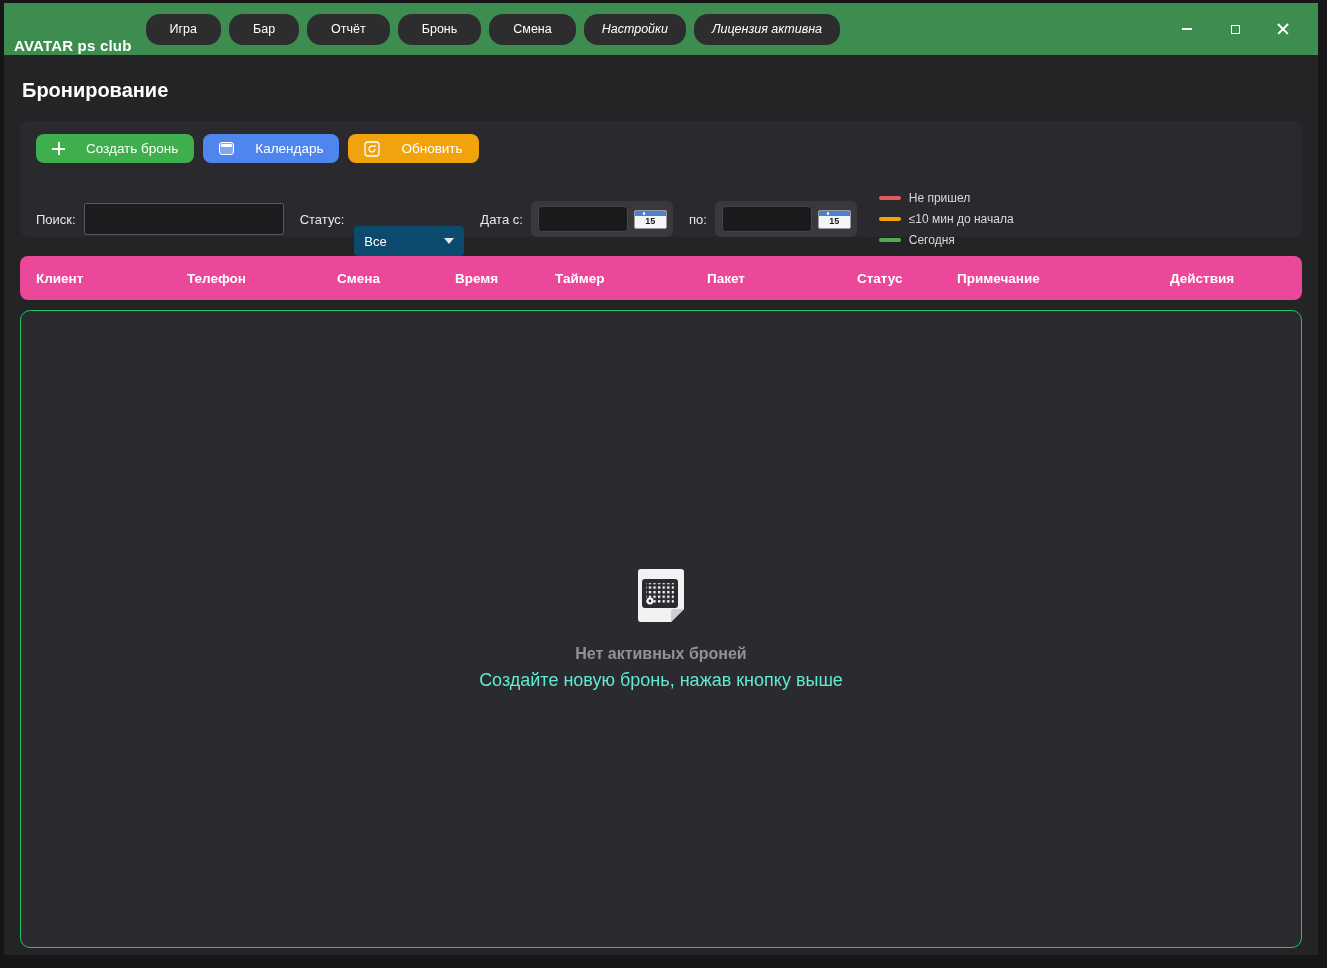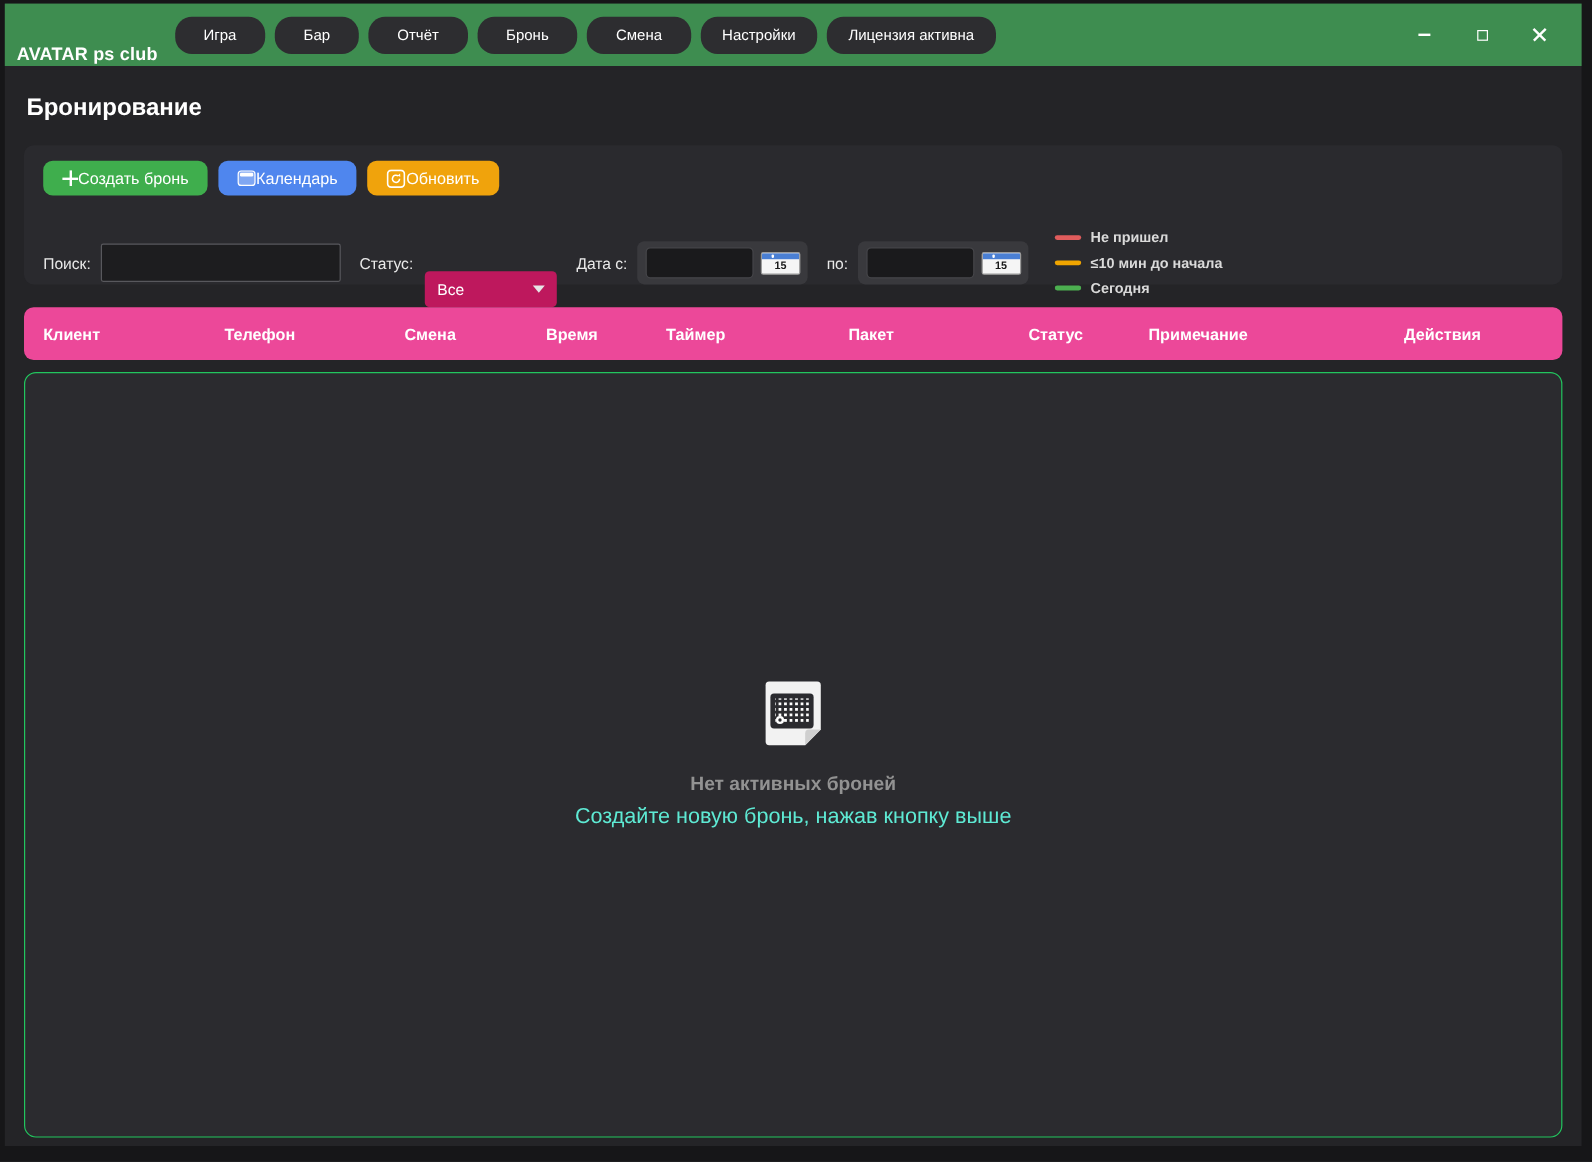--- a/index.html
+++ b/index.html
@@ -20,42 +20,42 @@
     height:52px; background:#3e8d50; flex:0 0 auto;
     display:flex; align-items:center; padding:0 10px;
   }
   .brand { font-size:15px; font-weight:bold; color:#fff; letter-spacing:.2px; white-space:nowrap;margin-top:32px; }
   .nav { display:flex; gap:8px; margin-left:14px; }
   .nav-btn {
     background:#2d2d30; color:#fff; border:none; border-radius:14px;
     height:31px; padding:0 24px; font-size:12.5px; font-family:inherit;
     cursor:pointer; white-space:nowrap;
   }
-  .nav-btn.wide { padding:0 18px; }
+  .nav-btn.wide { padding:0 18px;font-style:italic; }
   .win-controls { margin-left:auto; display:flex; align-items:center; gap:30px; padding-right:16px; }
   .win-btn { width:18px; height:18px; display:flex; align-items:center; justify-content:center; cursor:pointer; position:relative; }
   .ic-min { width:10px; height:2px; background:#fff; }
   .ic-max { width:9px; height:9px; border:1.5px solid #fff; }
   .ic-close { width:12px; height:12px; position:relative; }
   .ic-close::before, .ic-close::after {
     content:""; position:absolute; left:-1px; top:5px; width:14px; height:1.6px; background:#fff;
   }
   .ic-close::before { transform:rotate(45deg); }
   .ic-close::after  { transform:rotate(-45deg); }
 
   
   .content { flex:1; display:flex; flex-direction:column; padding:0 16px; min-height:0; }
   .page-title { margin:22px 0 0 2px; font-size:20px; font-weight:bold; line-height:26px; color:#fff; }
 
   .panel { background:#2a2a2e; border-radius:8px; }
   .filter-panel { margin-top:18px; height:116px; padding:13px 16px; flex:0 0 auto; }
 
   .toolbar { display:flex; gap:9px; }
   .btn {
-    display:inline-flex; align-items:center; gap:0; border:none; border-radius:8px;
+    display:inline-flex; align-items:center; gap:21px; border:none; border-radius:8px;
     height:29px; padding:0 16px; font-size:13.5px; color:#fff; font-family:inherit; cursor:pointer;
   }
   .btn-create { background:#3fae4d; }
   .btn-calendar { background:#4f86ee; }
   .btn-refresh { background:#f0a30c; }
   .plus-icon { position:relative; width:13px; height:13px; }
   .plus-icon::before, .plus-icon::after { content:""; position:absolute; background:#fff; }
   .plus-icon::before { left:5.5px; top:0; width:2px; height:13px; }
   .plus-icon::after  { left:0; top:5.5px; width:13px; height:2px; }
   .cal-icon {
@@ -67,21 +67,21 @@
 
   .filter-row { display:flex; align-items:center; margin-top:19px; }
   .flabel { font-size:13px; color:#e9e9e9; white-space:nowrap; }
   .search-input {
     width:200px; height:32px; margin-left:8px; background:#1d1d1f;
     border:1px solid #58585d; border-radius:2px; color:#fff;
     font-size:13px; padding:0 8px; font-family:inherit;
   }
   .status-label { margin-left:16px; }
   .select {
-    width:110px; height:30px; margin-left:10px; background:#be185d; border-radius:4px;
+    width:110px; height:30px; margin-left:10px; background:#0c4a6e; border-radius:4px;
     display:flex; align-items:center; padding:0 10px; font-size:13px; cursor:pointer;
     justify-content:space-between;
     margin-top:44px;
   }
   .select-arrow { width:0; height:0; border-left:5px solid transparent; border-right:5px solid transparent; border-top:6px solid #e6e6e6; }
 
   .date-label { margin-left:16px; }
   .date-widget {
     margin-left:8px; height:36px; background:#39393d; border-radius:6px;
     display:flex; align-items:center; padding:0 6px 0 7px; gap:6px;
@@ -91,21 +91,21 @@
     color:#fff; font-size:12px; padding:0 6px; font-family:inherit;
   }
   .dp-icon {
     width:33px; height:19px; background:#f5f5f5; border:1px solid #9a9a9a; border-radius:2px;
     display:flex; flex-direction:column; align-items:stretch; overflow:hidden; cursor:pointer;
   }
   .dp-top { height:5px; background:#4a7fd4; position:relative; }
   .dp-top::after { content:""; position:absolute; left:8px; top:1.5px; width:2.5px; height:2.5px; background:#fff; border-radius:50%; }
   .dp-day { flex:1; display:flex; align-items:center; justify-content:center; font-size:9px; font-weight:bold; color:#1a1a1a; line-height:1; }
 
-  .legend { margin-left:22px; display:flex; flex-direction:column; gap:7px;font-weight:bold; }
+  .legend { margin-left:22px; display:flex; flex-direction:column; gap:7px; }
   .legend-row { display:flex; align-items:center; gap:8px; }
   .legend-swatch { width:22px; height:4px; border-radius:2px; }
   .legend-swatch.red { background:#e05c5c; }
   .legend-swatch.orange { background:#f0a500; }
   .legend-swatch.green { background:#4caf50; }
   .legend-label { font-size:12px; color:#dadada; }
 
   
   .table-header {
     margin-top:19px; height:44px; background:#ec4899; border-radius:8px; flex:0 0 auto;

